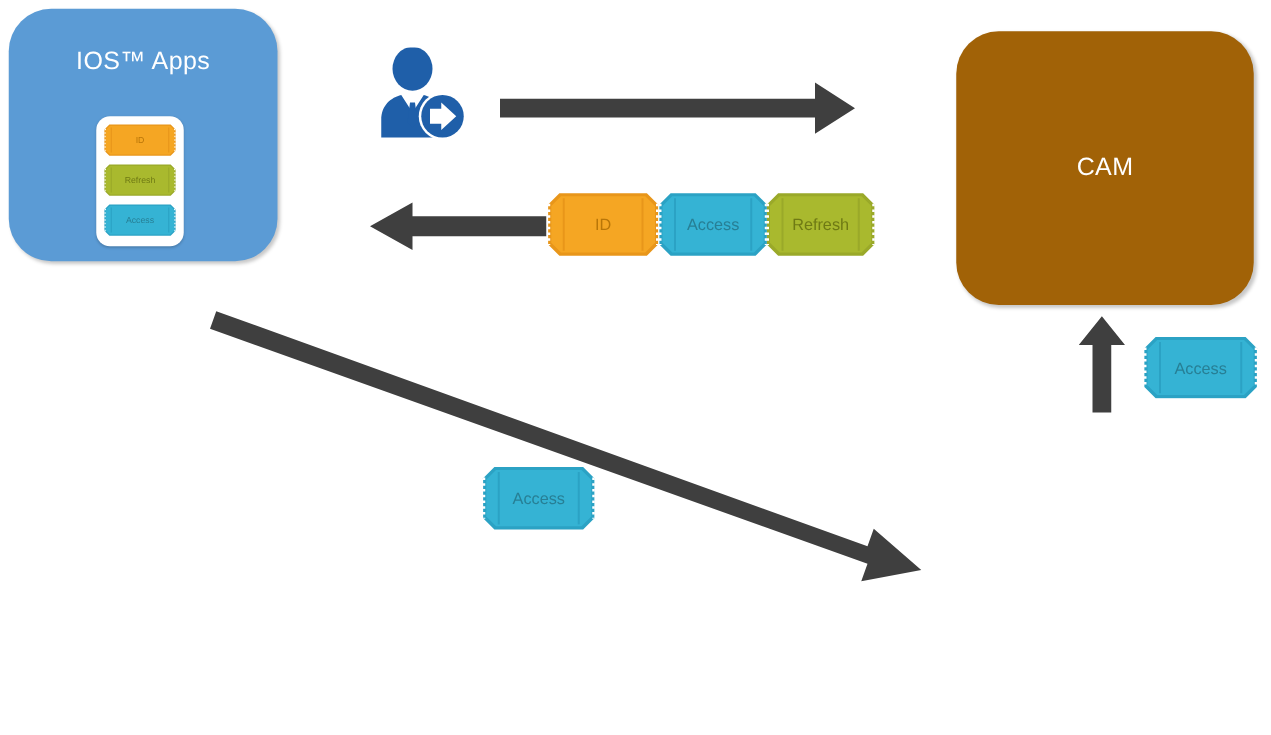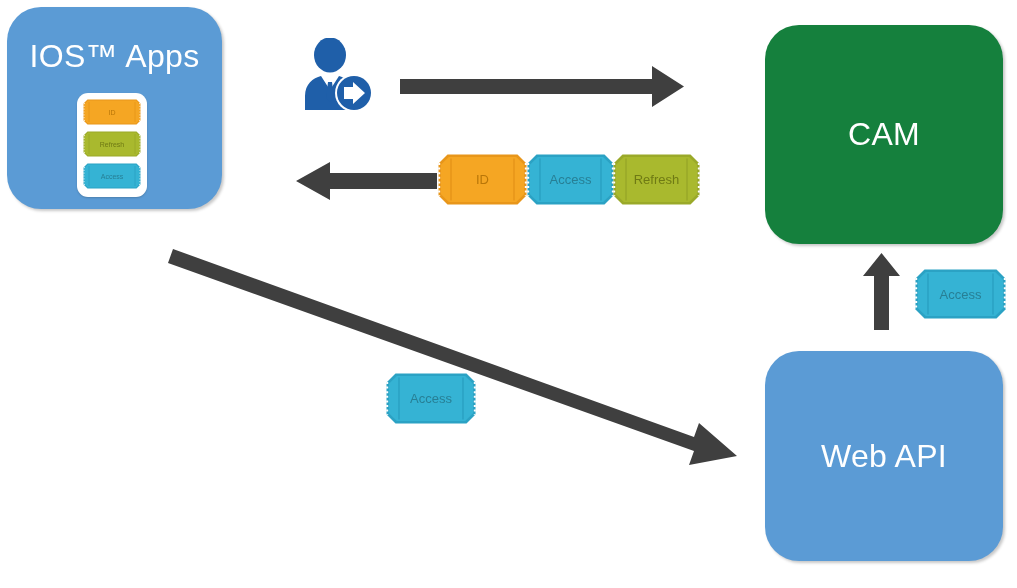--- a/index.html
+++ b/index.html
@@ -21,37 +21,37 @@
     position: absolute;
     border-radius: 34px;
     box-sizing: border-box;
     display: flex;
     align-items: center;
     justify-content: center;
     box-shadow: 2px 2px 3px rgba(0,0,0,0.22);
   }
   .node-label {
     color: #ffffff;
-    font-size: 32px;
+    font-size: 20px;
     font-weight: 400;
     letter-spacing: 0.3px;
     white-space: nowrap;
   }
 
   #node-ios {
     left: 7px; top: 7px; width: 215px; height: 202px;
     background: #5b9bd5;
     align-items: flex-start;
     justify-content: center;
   }
   #node-ios .node-label { margin-top: 31px; }
 
   #node-cam {
     left: 765px; top: 25px; width: 238px; height: 219px;
-    background: #15803d;
+    background: #a16207;
     justify-content: center;
   }
   #node-webapi {
     left: 765px; top: 351px; width: 238px; height: 210px;
     background: #5b9bd5;
   }
 
   
   #phone-card {
     position: absolute;
@@ -158,23 +158,20 @@
           <line x1="52" y1="3" x2="52" y2="23" stroke="#2ba2c4" stroke-width="0.9"></line>
         </svg>
         <span class="tk-text" style="color: rgb(39, 127, 149);">Access</span>
       </div>
   </div>
 
   <div class="node" id="node-cam">
     <span class="node-label">CAM</span>
   </div>
 
-  <div class="node" id="node-webapi">
-    <span class="node-label">Web API</span>
-  </div>
 
   <svg class="arrow-svg" viewBox="0 0 1017 588">
 
     <g>
       <path d="M 400,79 L 652,79 L 652,66 L 684,86.5 L 652,107 L 652,94 L 400,94 Z" fill="#3f3f3f"></path>
     </g>
 
     <g>
       <path d="M 437,173 L 330,173 L 330,162 L 296,181 L 330,200 L 330,189 L 437,189 Z" fill="#3f3f3f"></path>
     </g>

